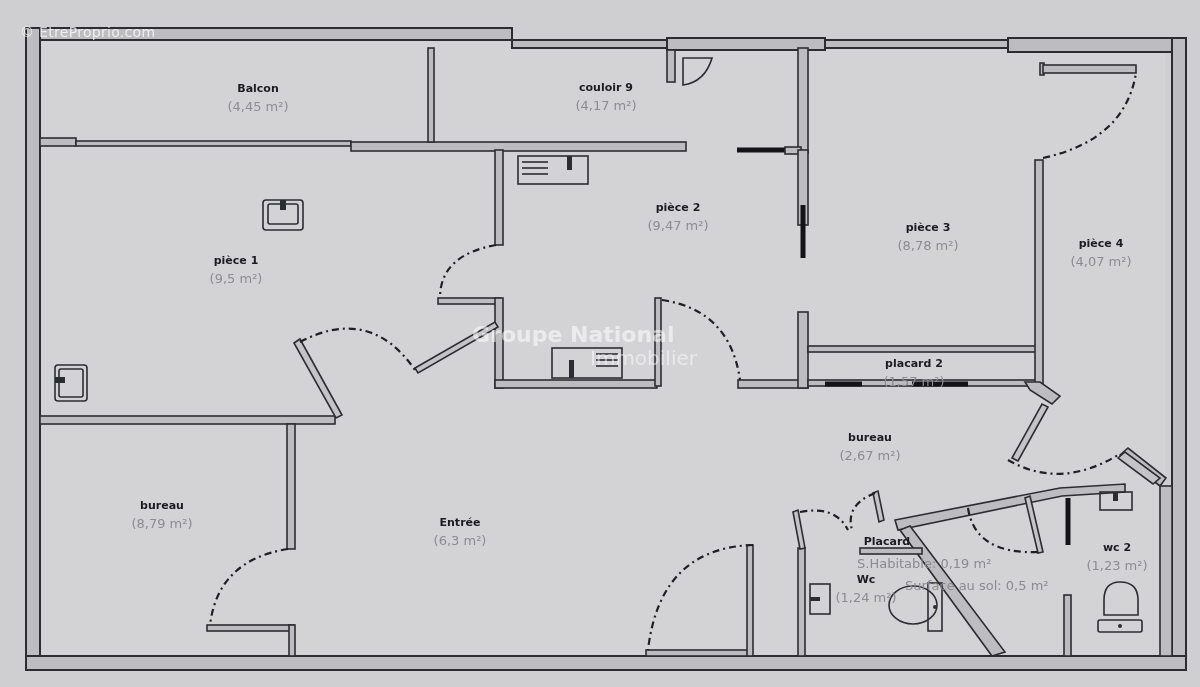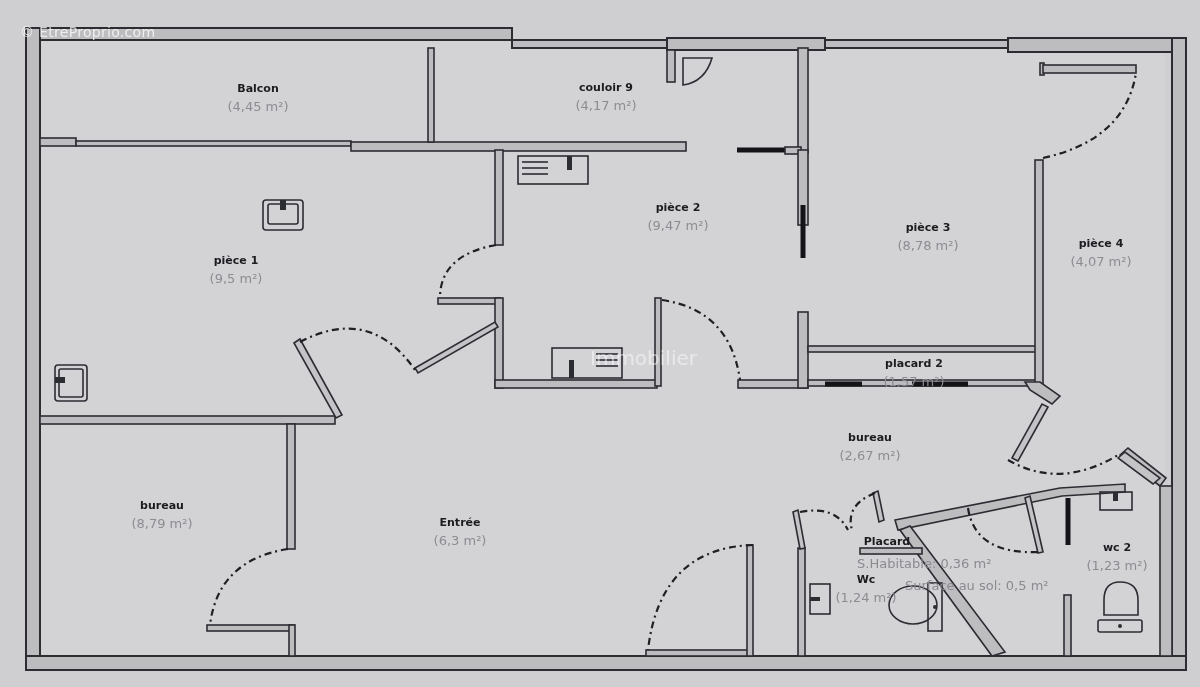--- a/index.html
+++ b/index.html
@@ -194,20 +194,21 @@
       </g>
 
       <g>
         <rect class="fixture" x="1100" y="492" width="32" height="18"></rect>
         <rect class="fixture-fill" x="1113" y="492" width="5" height="9"></rect>
       </g>
     </g>
   </svg>
 
   <div class="watermark-site">© EtreProprio.com</div>
+  <div class="watermark-agency">Groupe National</div>
   <div class="watermark-agency-sub">Immobilier</div>
 
   <div class="label" style="left:258px; top:79px;">
     <span class="name">Balcon</span>
     <span class="area">(4,45 m²)</span>
   </div>
   <div class="label" style="left:606px; top:78px;">
     <span class="name">couloir 9</span>
     <span class="area">(4,17 m²)</span>
   </div>
@@ -248,16 +249,16 @@
   </div>
   <div class="label" style="left:866px; top:570px;">
     <span class="name">Wc</span>
     <span class="area">(1,24 m²)</span>
   </div>
   <div class="label" style="left:1117px; top:538px;">
     <span class="name">wc 2</span>
     <span class="area">(1,23 m²)</span>
   </div>
 
-  <div class="note" style="left:857px; top:556px;">S.Habitable: 0,36 m²</div>
+  <div class="note" style="left:857px; top:556px;">S.Habitable: 0,19 m²</div>
   <div class="note" style="left:905px; top:578px;">Surface au sol: 0,5 m²</div>
 
 </div>
 
 </body></html>

